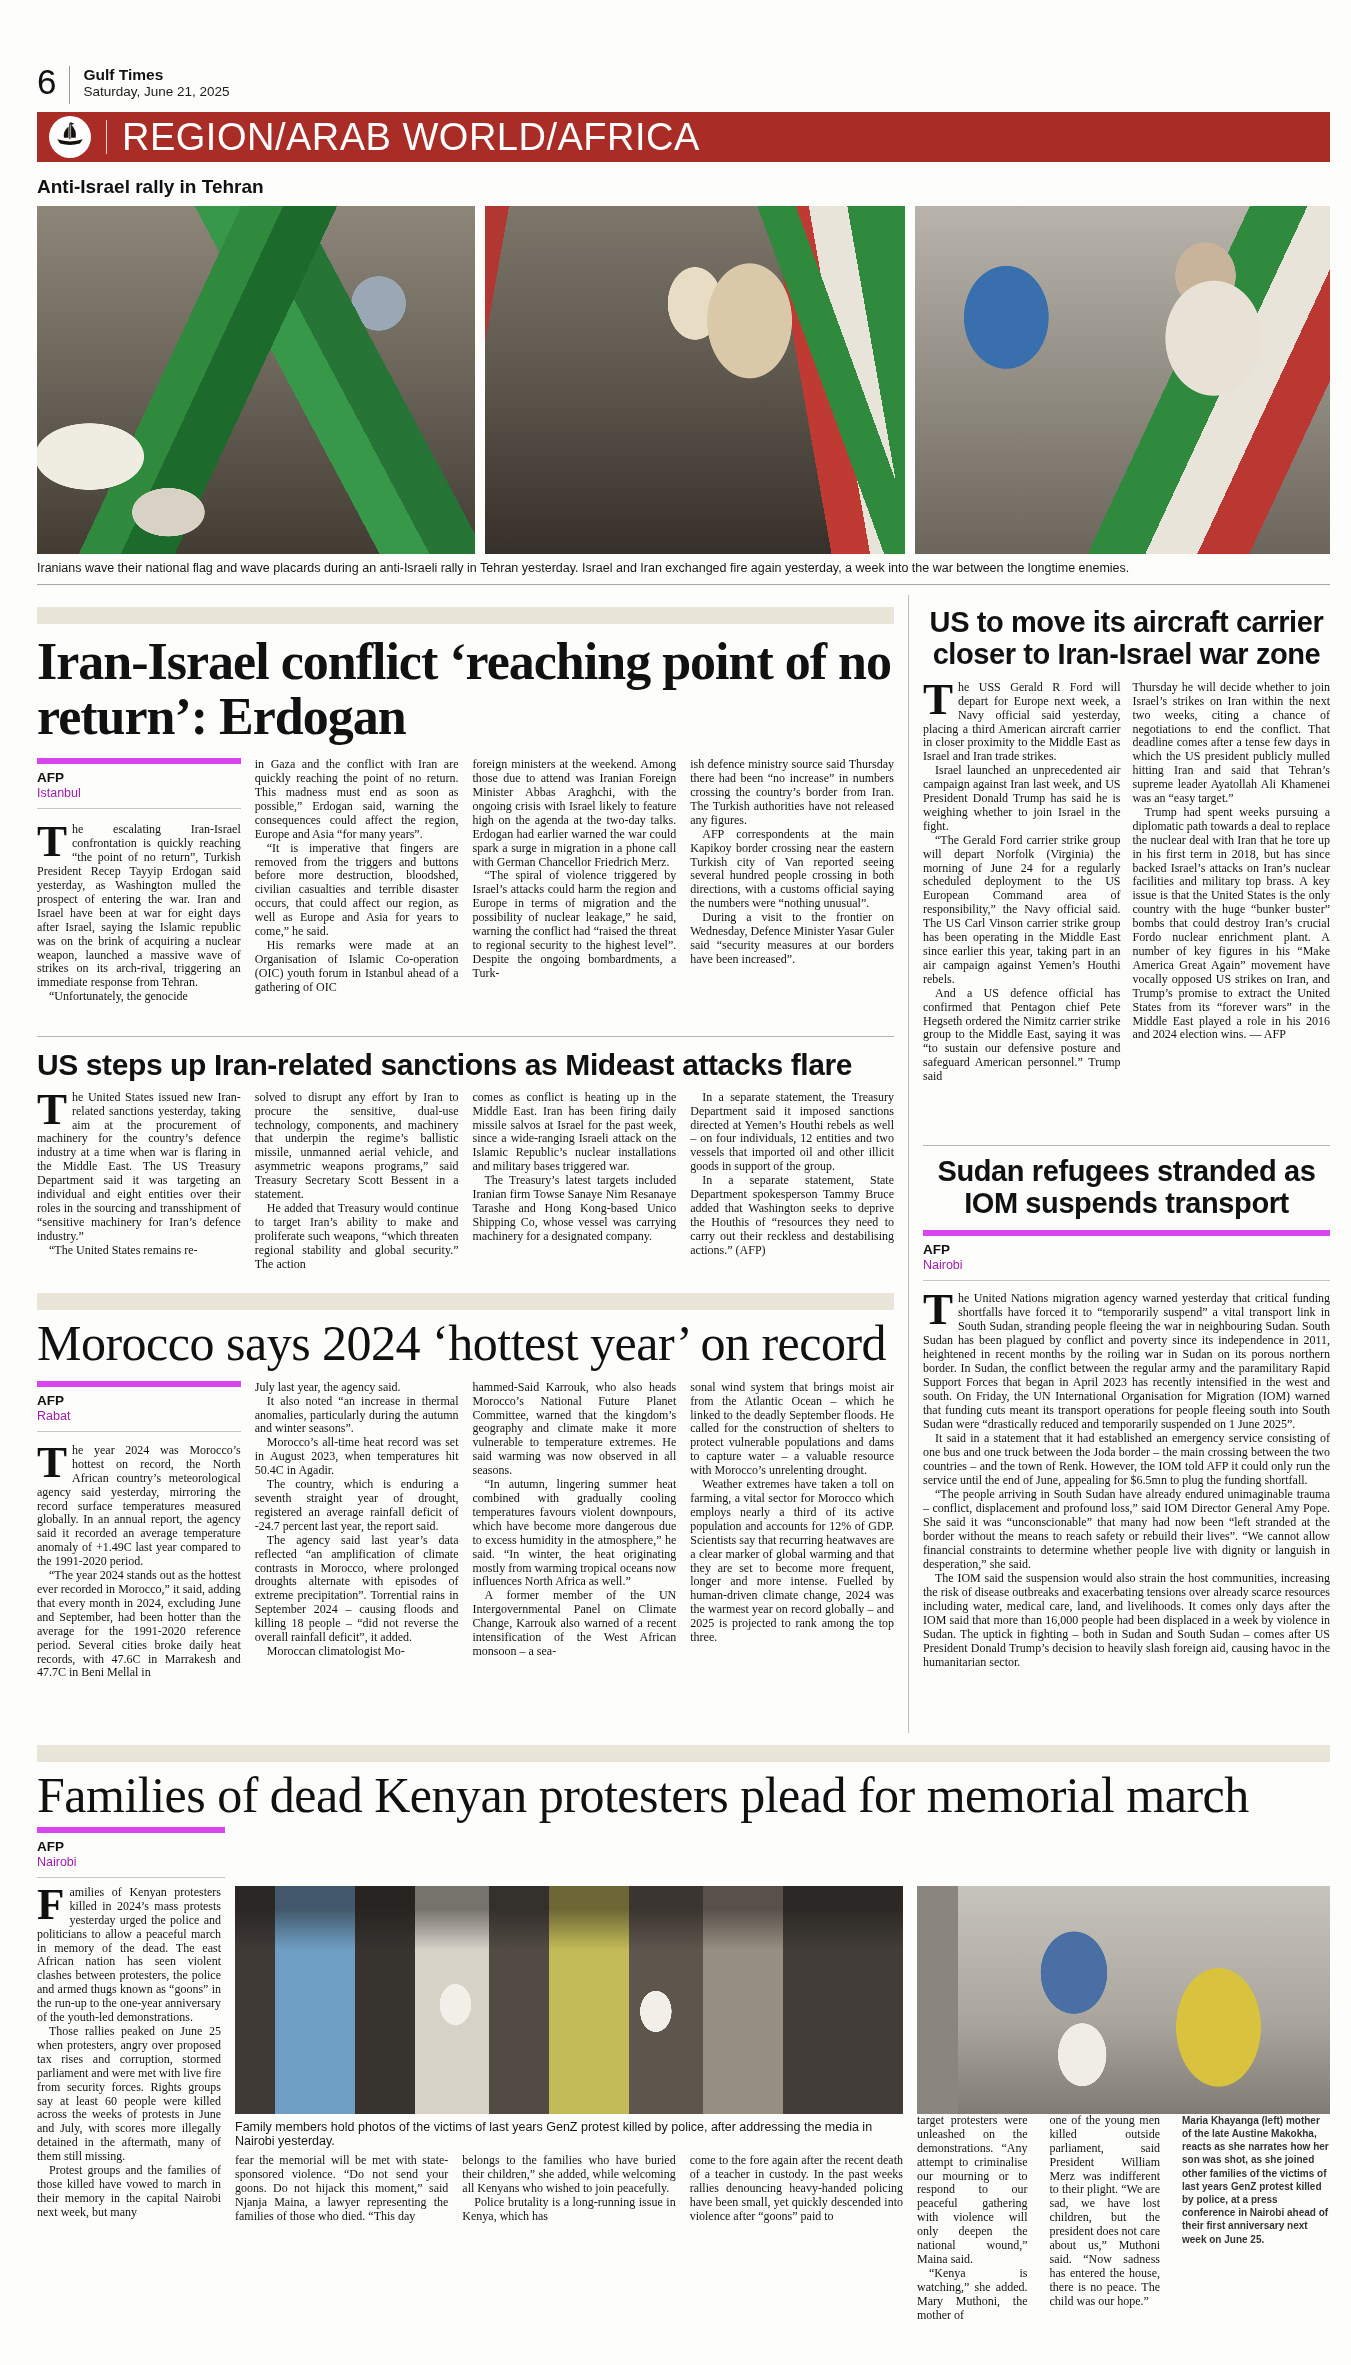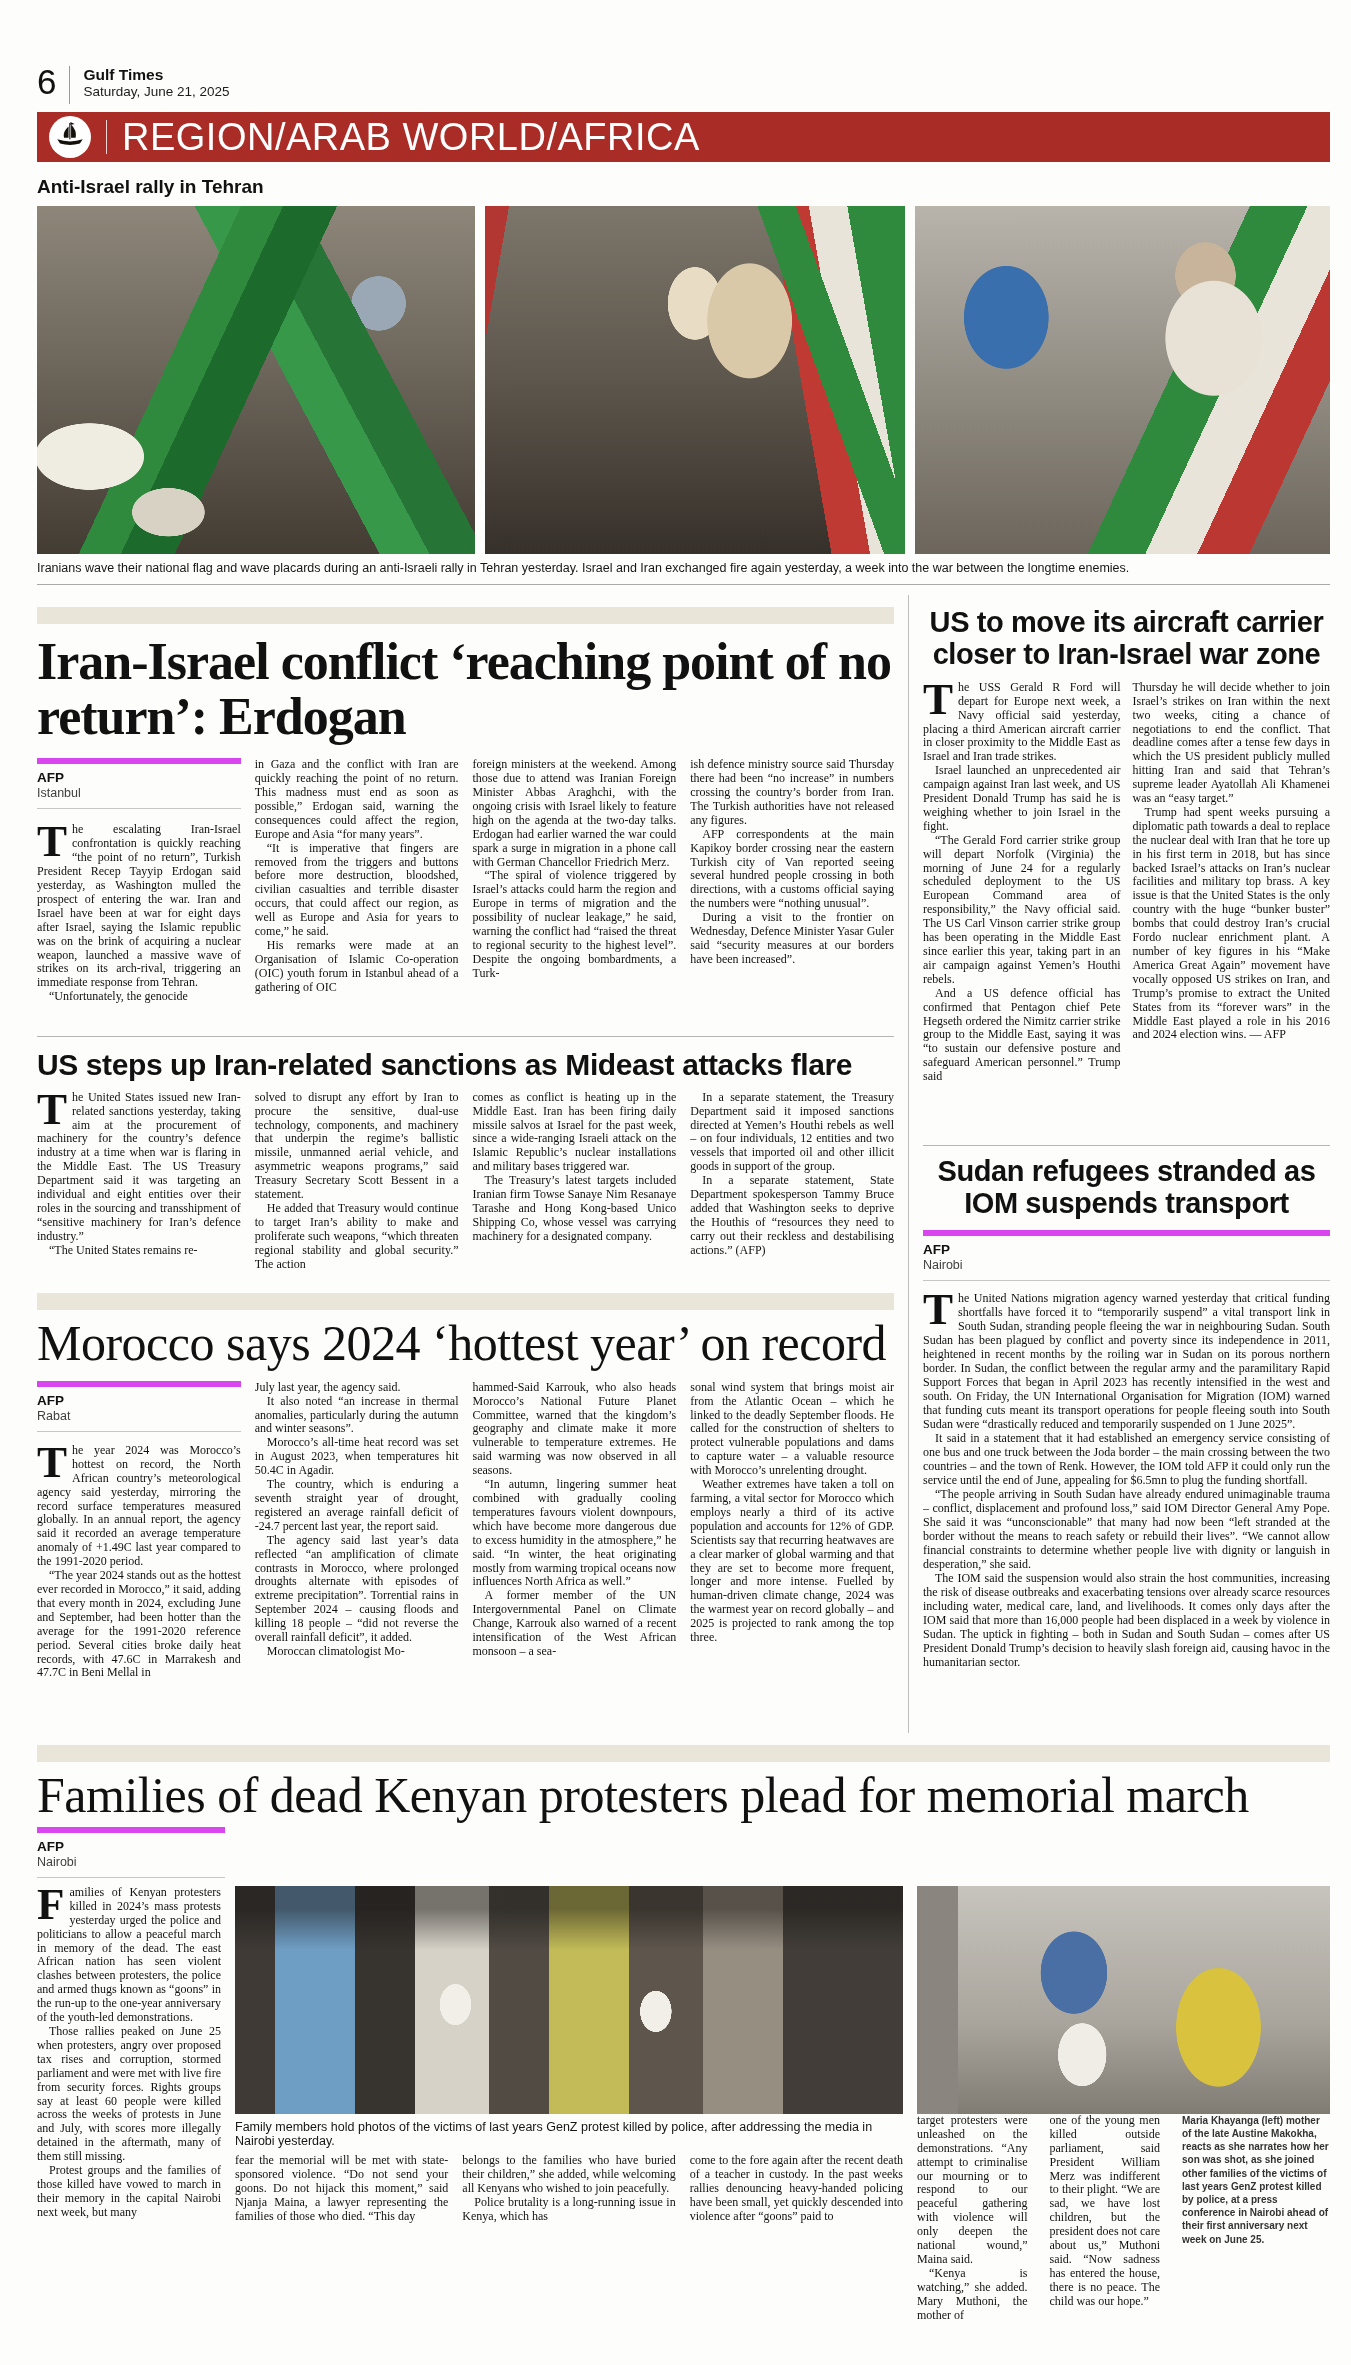--- a/index.html
+++ b/index.html
@@ -29,21 +29,21 @@
   .rule{border-top:1px solid #b5b5b5;margin:12px 0 10px 0;}
   
   .cols{display:flex;gap:14px;}
   .col{flex:1;text-align:justify;font-size:12px;line-height:13.9px;}
   .col p{margin:0;}
   .ind{text-indent:12px;}
   .drop::first-letter{float:left;font-size:45px;line-height:35px;font-weight:700;padding:1px 5px 0 0;}
   .kbar{height:17px;background:#e9e5d8;}
   .byline{font-family:"Liberation Sans",sans-serif;border-top:6px solid #d946ef;border-bottom:1px solid #c6c6c6;padding:6px 0 7px 0;line-height:1.2;}
   .agency{font-weight:700;font-size:13.5px;display:block;}
-  .place{font-size:12.5px;color:#404040;display:block;}
+  .place{font-size:12.5px;color:#a21caf;display:block;}
   
   .hl-serif-b{font-weight:700;font-size:52px;line-height:1.06;letter-spacing:-1px;margin:10px 0 14px 0;}
   .hl-serif-l{font-weight:400;font-size:50px;line-height:1.02;letter-spacing:-.5px;margin:8px 0 12px 0;}
   .hl-sans{font-family:"Liberation Sans",sans-serif;font-weight:700;font-size:29px;line-height:1.1;letter-spacing:-.4px;margin:0 0 10px 0;text-align:center;}
   .hl-sans-1{font-family:"Liberation Sans",sans-serif;font-weight:700;font-size:30px;line-height:1.05;letter-spacing:-.4px;margin:12px 0 10px 0;}
   h1,h2,h3{margin:0;}
   
   .main{display:flex;margin-top:10px;}
   .main-left{width:872px;border-right:1px solid #bdbdbd;padding-right:14px;box-sizing:border-box;}
   .main-right{flex:1;padding-left:14px;min-width:0;}

